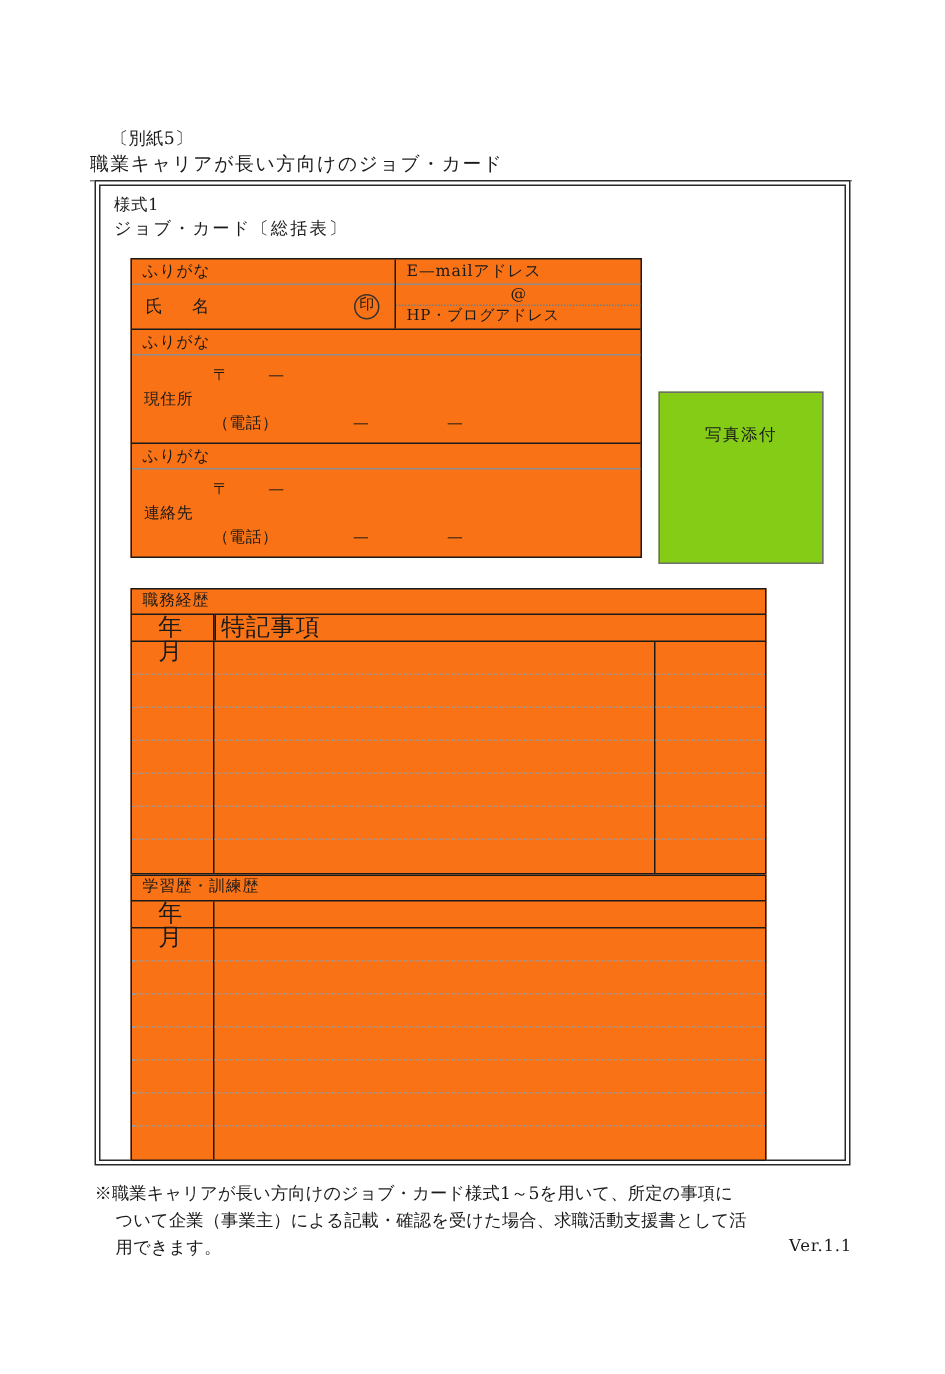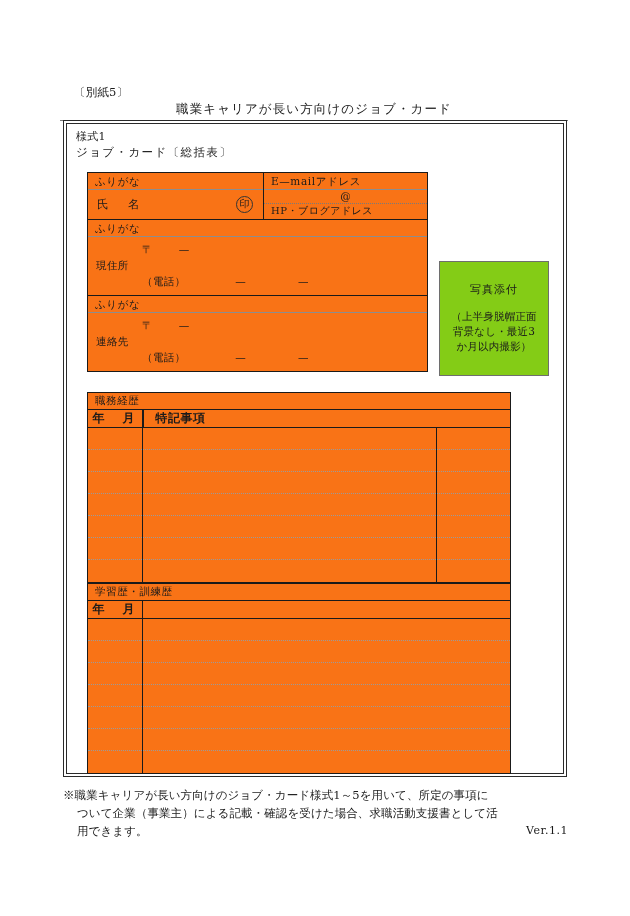--- a/index.html
+++ b/index.html
@@ -23,21 +23,21 @@
     top: 85px;
     font-size: 11.5px;
     letter-spacing: 0.2px;
     white-space: nowrap;
   }
   .doc-title-wrap {
     position: absolute;
     left: 60px;
     top: 98px;
     width: 508px;
-    text-align: center;
+    text-align: left;
     border-bottom: 1px solid #7b7b7b;
     padding-bottom: 2px;
   }
   .doc-title {
     font-size: 12.5px;
     letter-spacing: 1.1px;
     white-space: nowrap;
   }
 
   
@@ -210,21 +210,21 @@
   
   .hist { position: absolute; left: 20px; width: 424px; }
   .hist-title {
     height: 17px;
     font-size: 10.5px;
     line-height: 15px;
     padding-left: 7px;
     letter-spacing: 0.6px;
     box-sizing: border-box;
   }
-  .hist-head { display: flex; height: 18px; box-sizing: border-box; font-size: 12px; font-weight: bold; }
+  .hist-head { display: flex; height: 18px; box-sizing: border-box; font-size: 16px; }
   .col-date {
     width: 55px;
     text-align: center;
     line-height: 16px;
     letter-spacing: 3px;
     box-sizing: border-box;
     border-right: 1.3px solid #1a1a1a;
   }
   .col-main {
     flex: 1;
@@ -335,25 +335,20 @@
               <span class="tel-dash2">—</span>
             </div>
           </div>
         </div>
       </div>
 
     </div>
 
     <div class="photo-box">
       <div class="photo-title">写真添付</div>
-      <div class="photo-note">
-        <div>（上半身脱帽正面</div>
-        <div>背景なし・最近3</div>
-        <div>か月以内撮影）</div>
-      </div>
     </div>
 
     <div class="hist blk" style="top:268px;">
       <div class="hist-title rowline-bold">職務経歴</div>
       <div class="hist-head rowline-bold">
         <div class="col-date">年　月</div>
         <div class="col-note">特記事項</div>
       </div>
       <div class="hist-body">
         <div class="body-date">

